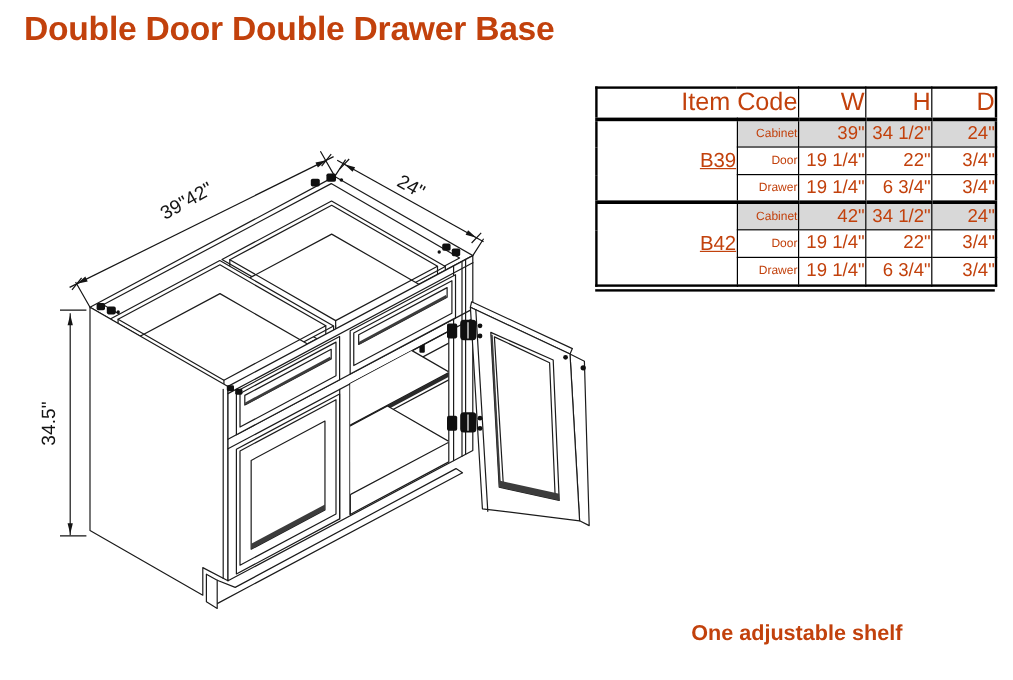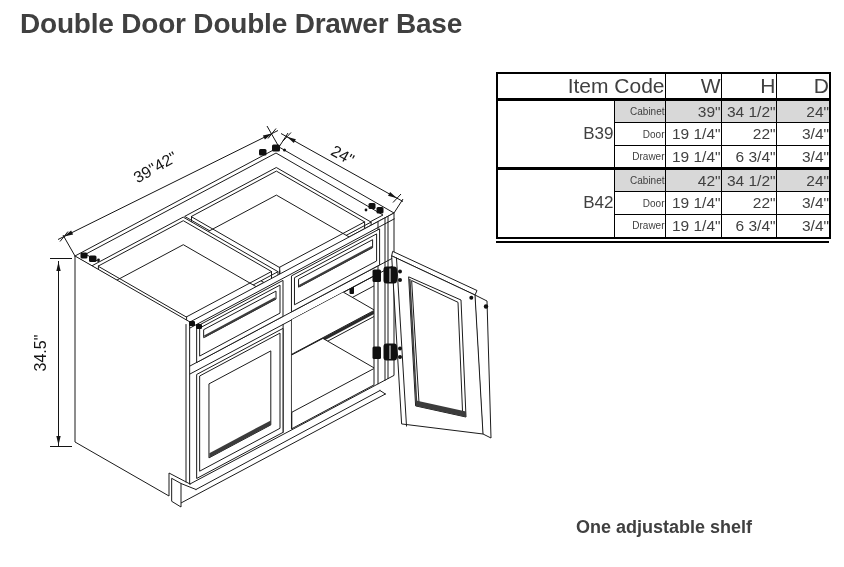--- a/index.html
+++ b/index.html
@@ -1,17 +1,17 @@
 <!DOCTYPE html>
 <html><head>
 <meta charset="utf-8">
 <style>
   html,body{margin:0;padding:0;background:#fff;}
   #canvas{position:relative;width:844px;height:567px;background:#fff;overflow:hidden;
-          font-family:"Liberation Sans",sans-serif;color:#404040;}
+          font-family:"Liberation Sans",sans-serif;color:#c2410c;}
   .page-title{position:absolute;left:20px;top:8px;font-size:28px;font-weight:700;
               letter-spacing:-0.2px;white-space:nowrap;}
   .footnote{position:absolute;left:576px;top:517px;font-size:18px;font-weight:700;white-space:nowrap;}
   svg{position:absolute;left:0;top:0;}
   .ln{stroke:#1b1b1b;stroke-width:1;fill:none;stroke-linejoin:round;stroke-linecap:round;}
   .wh{fill:#fff;}
   .dk{fill:#3c3c3c;stroke:none;}
   .hw{fill:#101010;stroke:none;}
   .dim{stroke:#141414;stroke-width:1;fill:none;}
   .dim-arrow{fill:#141414;stroke:none;}
@@ -19,21 +19,21 @@
   
   .spec-wrap{position:absolute;left:496px;top:72px;width:333px;box-sizing:border-box;
              padding-bottom:2px;border-bottom:2px solid #000;}
   table.spec{border-collapse:collapse;width:100%;table-layout:fixed;background:#fff;
              border:2px solid #000;}
   table.spec th,table.spec td{border:1px solid #000;text-align:right;vertical-align:middle;
              padding:0;overflow:hidden;white-space:nowrap;}
   table.spec tr{height:23px;}
   tr.hdr{height:30px;}
   tr.hdr th{font-weight:400;font-size:21px;border-bottom:3px solid #000;}
-  td.code{font-size:17px;}
+  td.code{font-size:17px;text-decoration:underline;}
   td.sub{font-size:10px;}
   td.val{font-size:15.5px;}
   .hl{background:#d8d8d8;}
   tr.sec td{border-top:3px solid #000;}
 </style>
 </head>
 <body>
 
 <div id="canvas">
 

